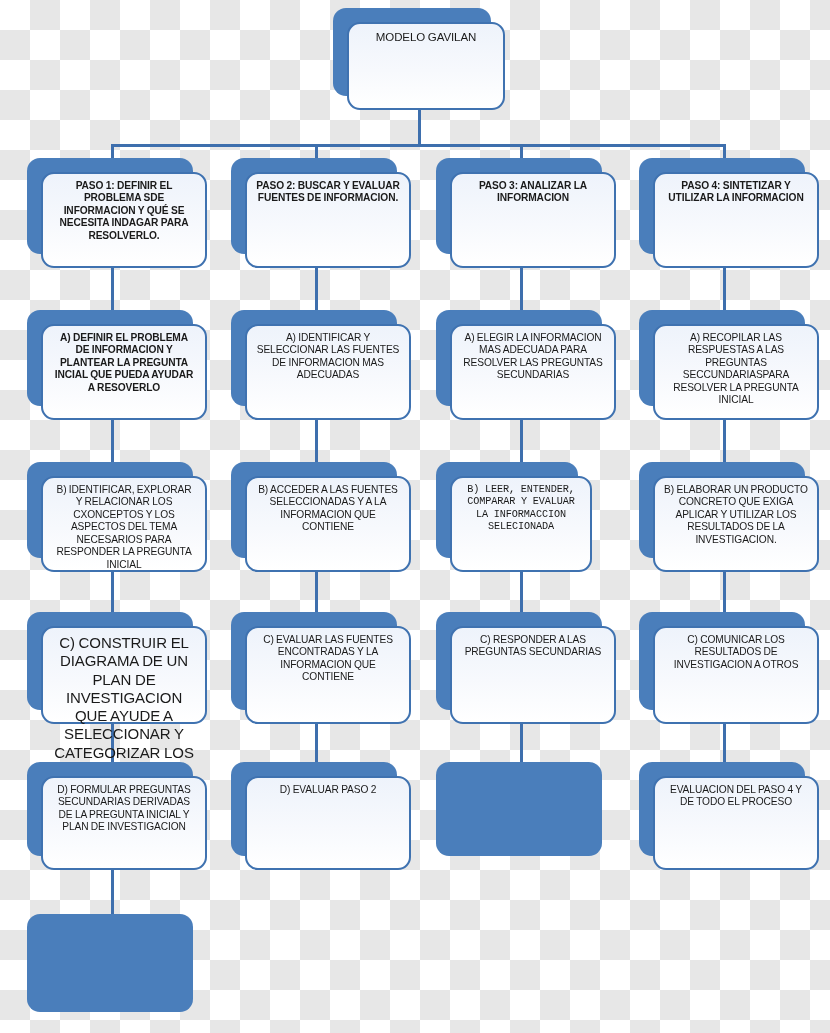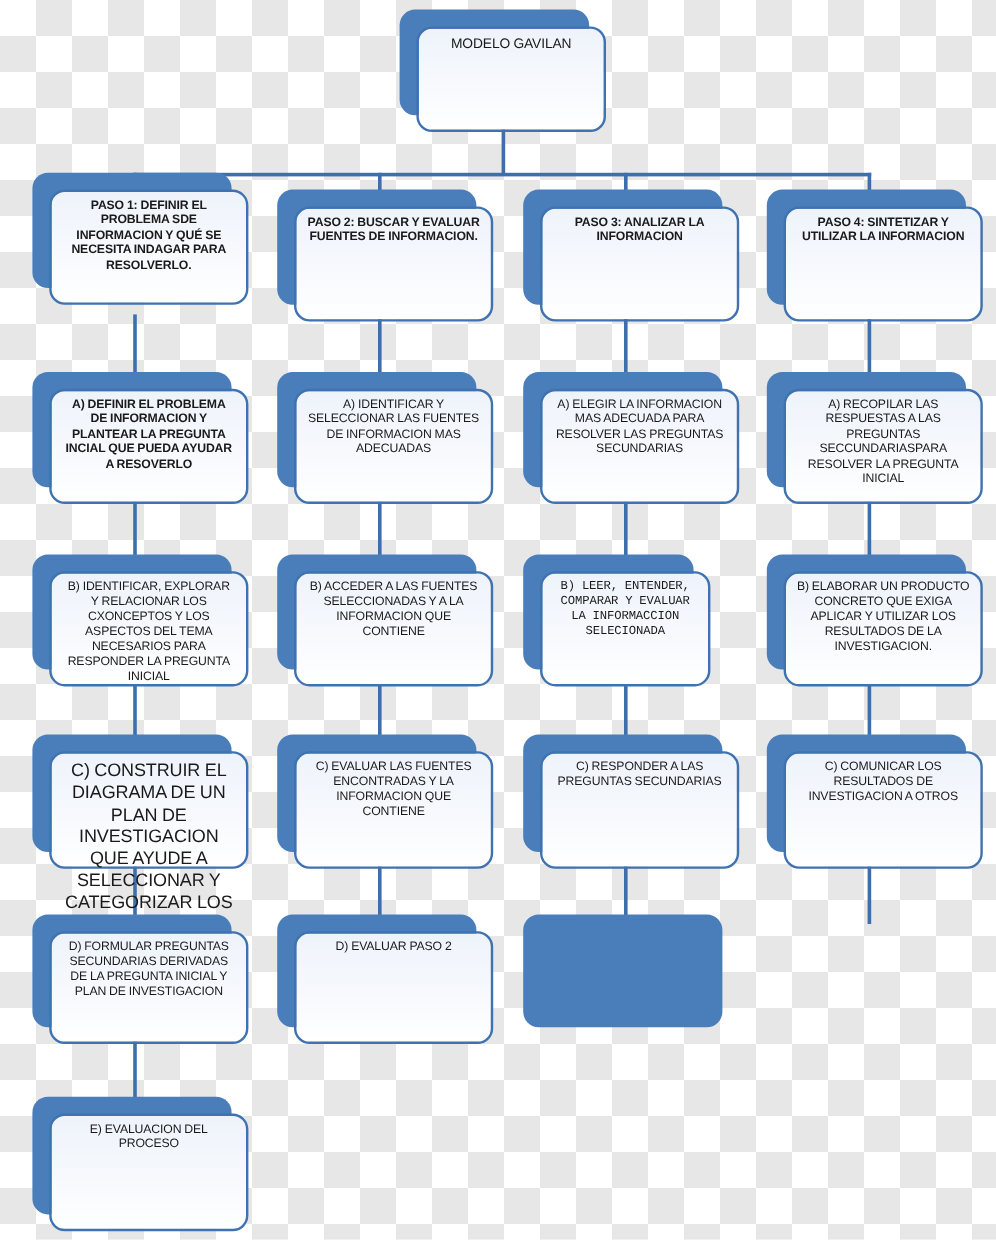--- a/index.html
+++ b/index.html
@@ -86,21 +86,21 @@
   <div class="conn conn-v" style="left:723px;top:570px;height:48px;"></div>
   <div class="conn conn-v" style="left:723px;top:722px;height:48px;"></div>
 
   <div class="card" style="left:333px;top:8px;width:172px;height:102px;">
     <div class="shadow"></div>
     <div class="face">
       <div class="label t-root">MODELO GAVILAN</div>
     </div>
   </div>
 
-  <div class="card" style="left:27px;top:144px;width:180px;height:110px;">
+  <div class="card" style="left:27px;top:158px;width:180px;height:110px;">
     <div class="shadow"></div>
     <div class="face">
       <div class="label t-paso">PASO 1: DEFINIR EL PROBLEMA SDE INFORMACION Y QUÉ SE NECESITA INDAGAR PARA RESOLVERLO.</div>
     </div>
   </div>
 
   <div class="card" style="left:231px;top:158px;width:180px;height:110px;">
     <div class="shadow"></div>
     <div class="face">
       <div class="label t-paso">PASO 2: BUSCAR Y EVALUAR FUENTES DE INFORMACION.</div>
@@ -216,21 +216,24 @@
     <div class="shadow"></div>
     <div class="face">
       <div class="label t-norm">D)  EVALUAR PASO 2</div>
     </div>
   </div>
 
   <div class="card" style="left:436px;top:762px;width:180px;height:108px;">
     <div class="shadow"></div>
   </div>
 
+  <div class="card" style="left:639px;top:762px;width:180px;height:108px;">
+    <div class="shadow"></div>
+    <div class="face">
+      <div class="label t-norm">EVALUACION DEL PASO 4  Y DE TODO EL PROCESO</div>
+    </div>
+  </div>
 
   <div class="card" style="left:27px;top:914px;width:180px;height:112px;">
     <div class="shadow"></div>
-    <div class="face">
-      <div class="label t-norm">E) EVALUACION DEL PROCESO</div>
-    </div>
   </div>
 
 </div>
 
 </body></html>

